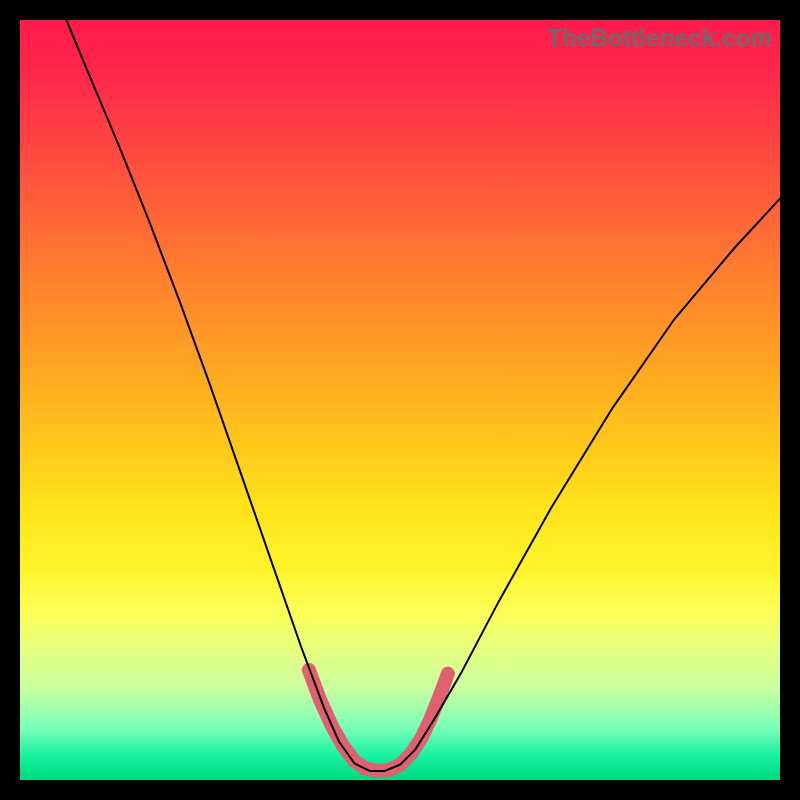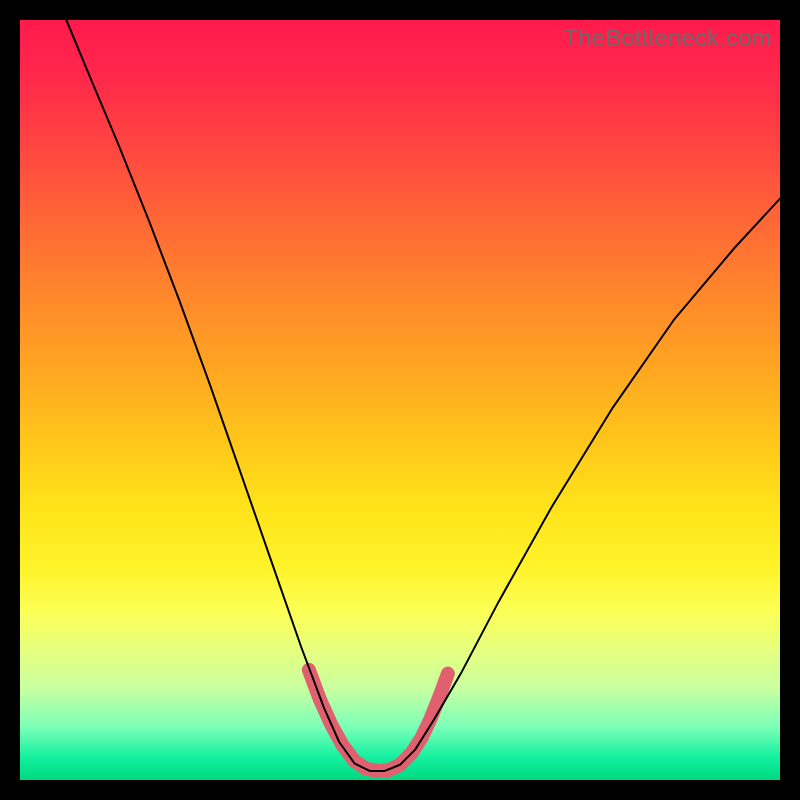--- a/index.html
+++ b/index.html
@@ -40,21 +40,21 @@
       #14f0a0 97%,
       #00d880 100%
     );
   }
   .watermark {
     position: absolute;
     top: 24px;
     right: 28px;
     font-family: Arial, Helvetica, sans-serif;
     font-size: 24px;
-    font-weight: 400;
+    font-weight: 700;
     color: #6a6a6a;
     letter-spacing: 0.2px;
     user-select: none;
   }
   svg.curves {
     position: absolute;
     left: 20px;
     top: 20px;
     width: 760px;
     height: 760px;

